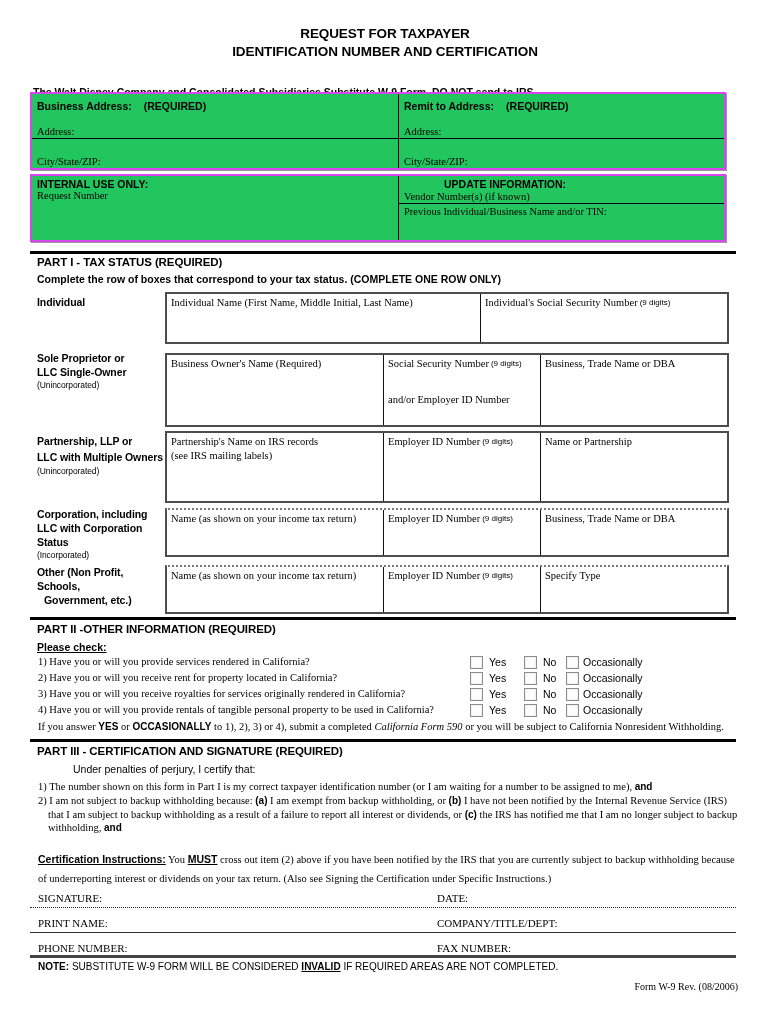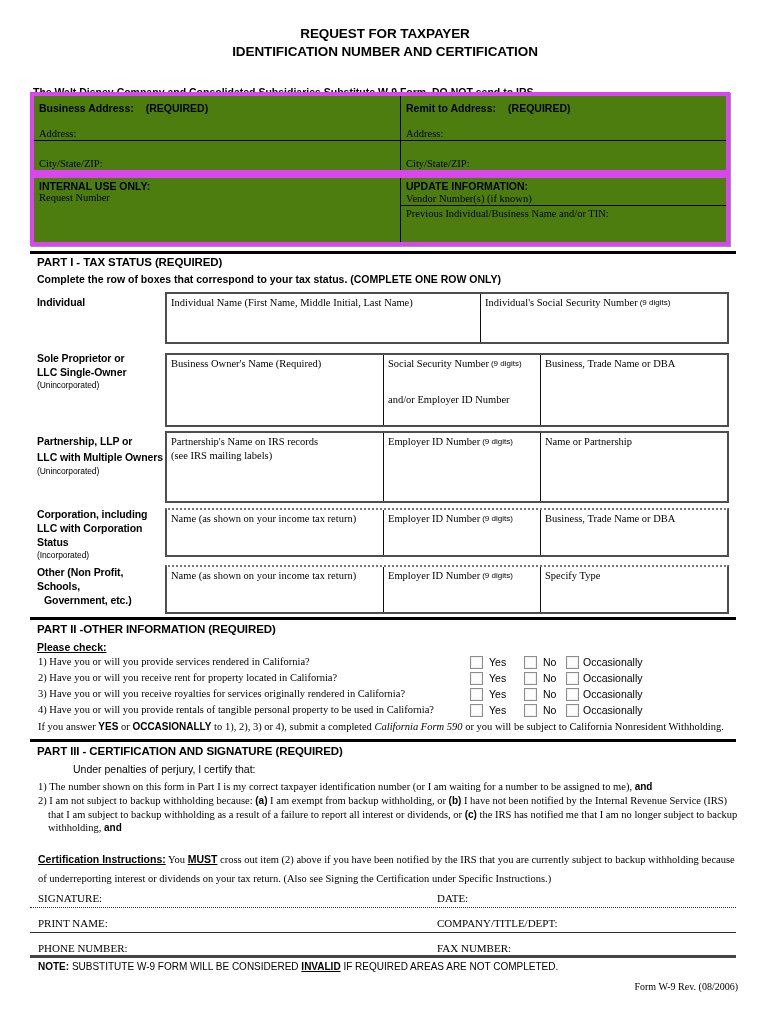--- a/index.html
+++ b/index.html
@@ -6,34 +6,34 @@
   #page{position:relative;width:770px;height:1024px;background:#fff;color:#000;overflow:hidden;
         font-family:"Liberation Serif",serif;}
   .abs{position:absolute;}
 
   
   .title{left:0;right:0;top:25px;text-align:center;font:bold 13.5px "Liberation Sans",sans-serif;
          line-height:17.5px;letter-spacing:-0.1px;}
   .subtitle{left:33px;top:86px;font:bold 10.5px "Liberation Sans",sans-serif;}
 
   
-  .boxtable{border:4px solid #d946ef;box-shadow:1px 1px 0 #9a9a9a;background:#4d7c0f;}
+  .boxtable{border:2px solid #d946ef;box-shadow:1px 1px 0 #9a9a9a;background:#22c55e;}
   .addr{left:30px;top:92px;width:692px;height:74px;display:grid;
         grid-template-columns:366px 1fr;grid-template-rows:44px 1fr;}
   .addr .c{padding:2px 5px 1px 5px;display:flex;flex-direction:column;justify-content:space-between;}
   .addr .c.right{border-left:1px solid #000;}
   .addr .c.row2{border-top:1px solid #000;justify-content:flex-end;}
   .h-bold{font:bold 10.5px "Liberation Sans",sans-serif;}
   .req{margin-left:12px;}
   .fld{font:10.5px "Liberation Serif",serif;}
 
   .intl{left:30px;top:174px;width:692px;height:64px;display:grid;grid-template-columns:366px 1fr;}
   .intl .lc{padding:2px 5px;}
   .intl .rc{border-left:1px solid #000;display:flex;flex-direction:column;}
-  .intl .rc .r1{padding:2px 5px 0 5px;}
+  .intl .rc .r1{padding:2px 5px 0 5px;margin-left:40px;}
   .intl .rc .r2{padding:1px 5px 1px 5px;border-bottom:1px solid #000;}
   .intl .rc .r3{padding:2px 5px;}
 
   
   .rule{left:30px;width:706px;height:3px;background:#000;}
   .sechead{font:bold 11.5px "Liberation Sans",sans-serif;letter-spacing:-0.1px;}
   .instr{font:bold 10.5px "Liberation Sans",sans-serif;}
 
   
   .p1label{left:37px;width:126px;font:bold 10.5px "Liberation Sans",sans-serif;line-height:14px;letter-spacing:-0.1px;}

